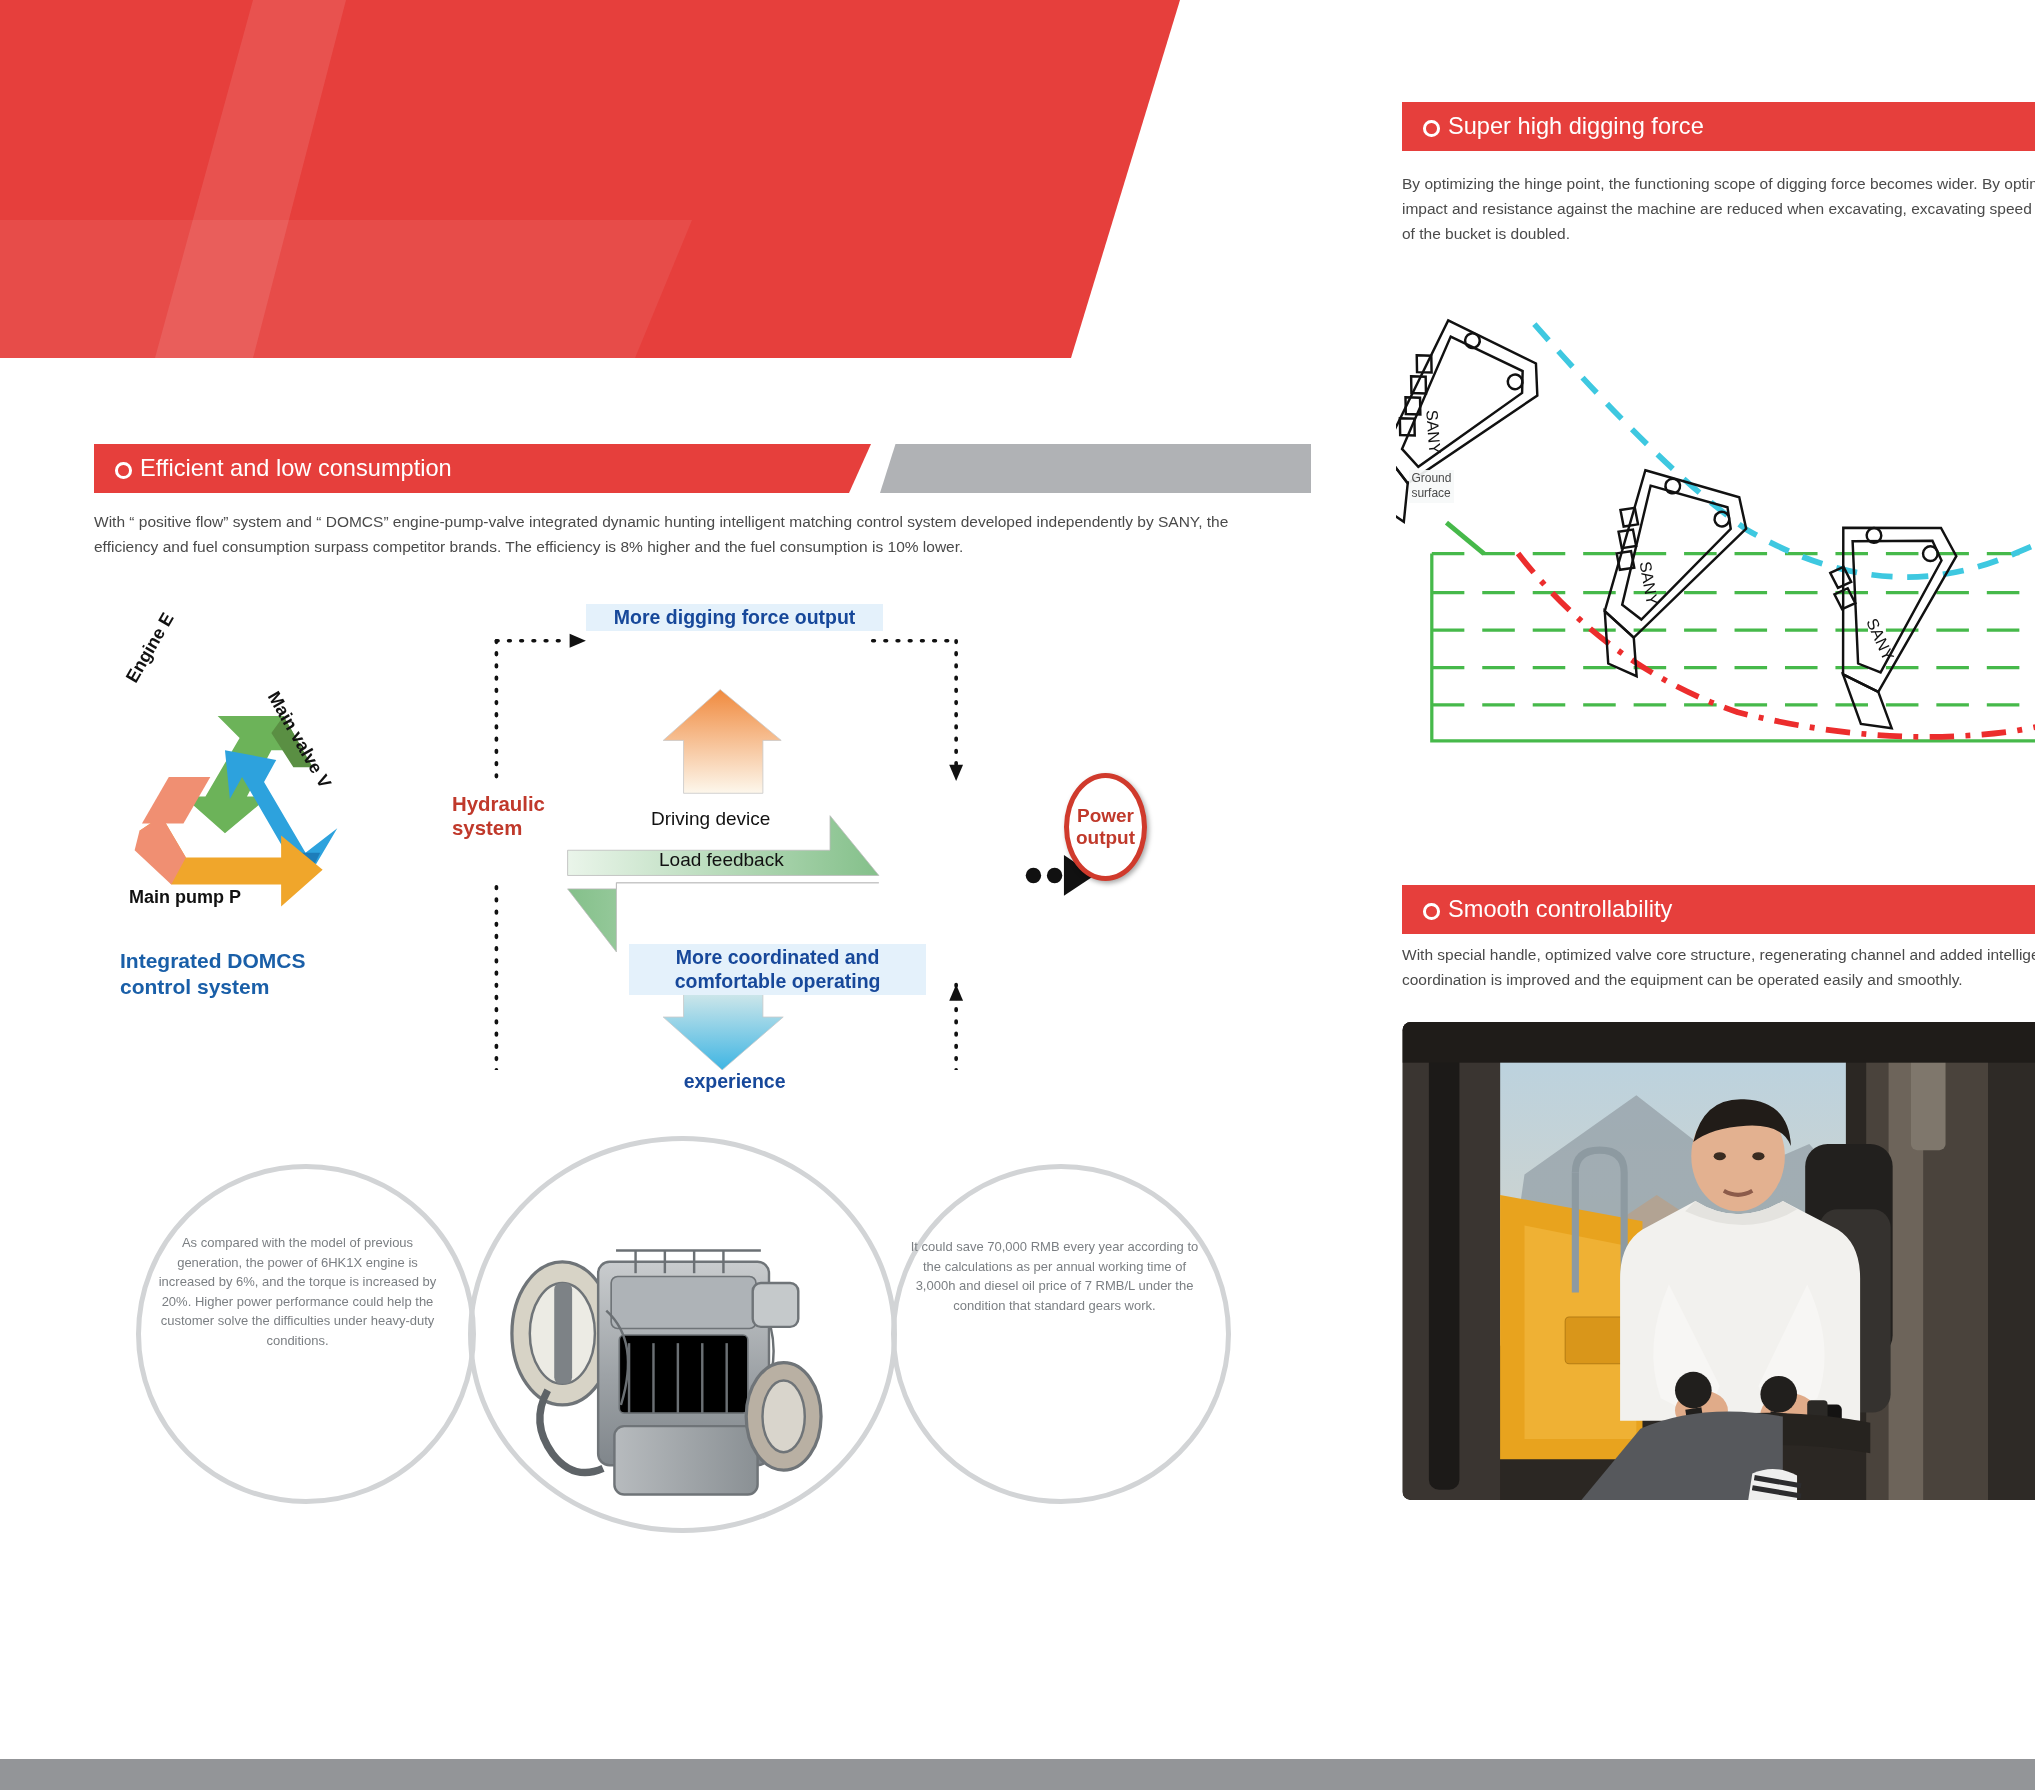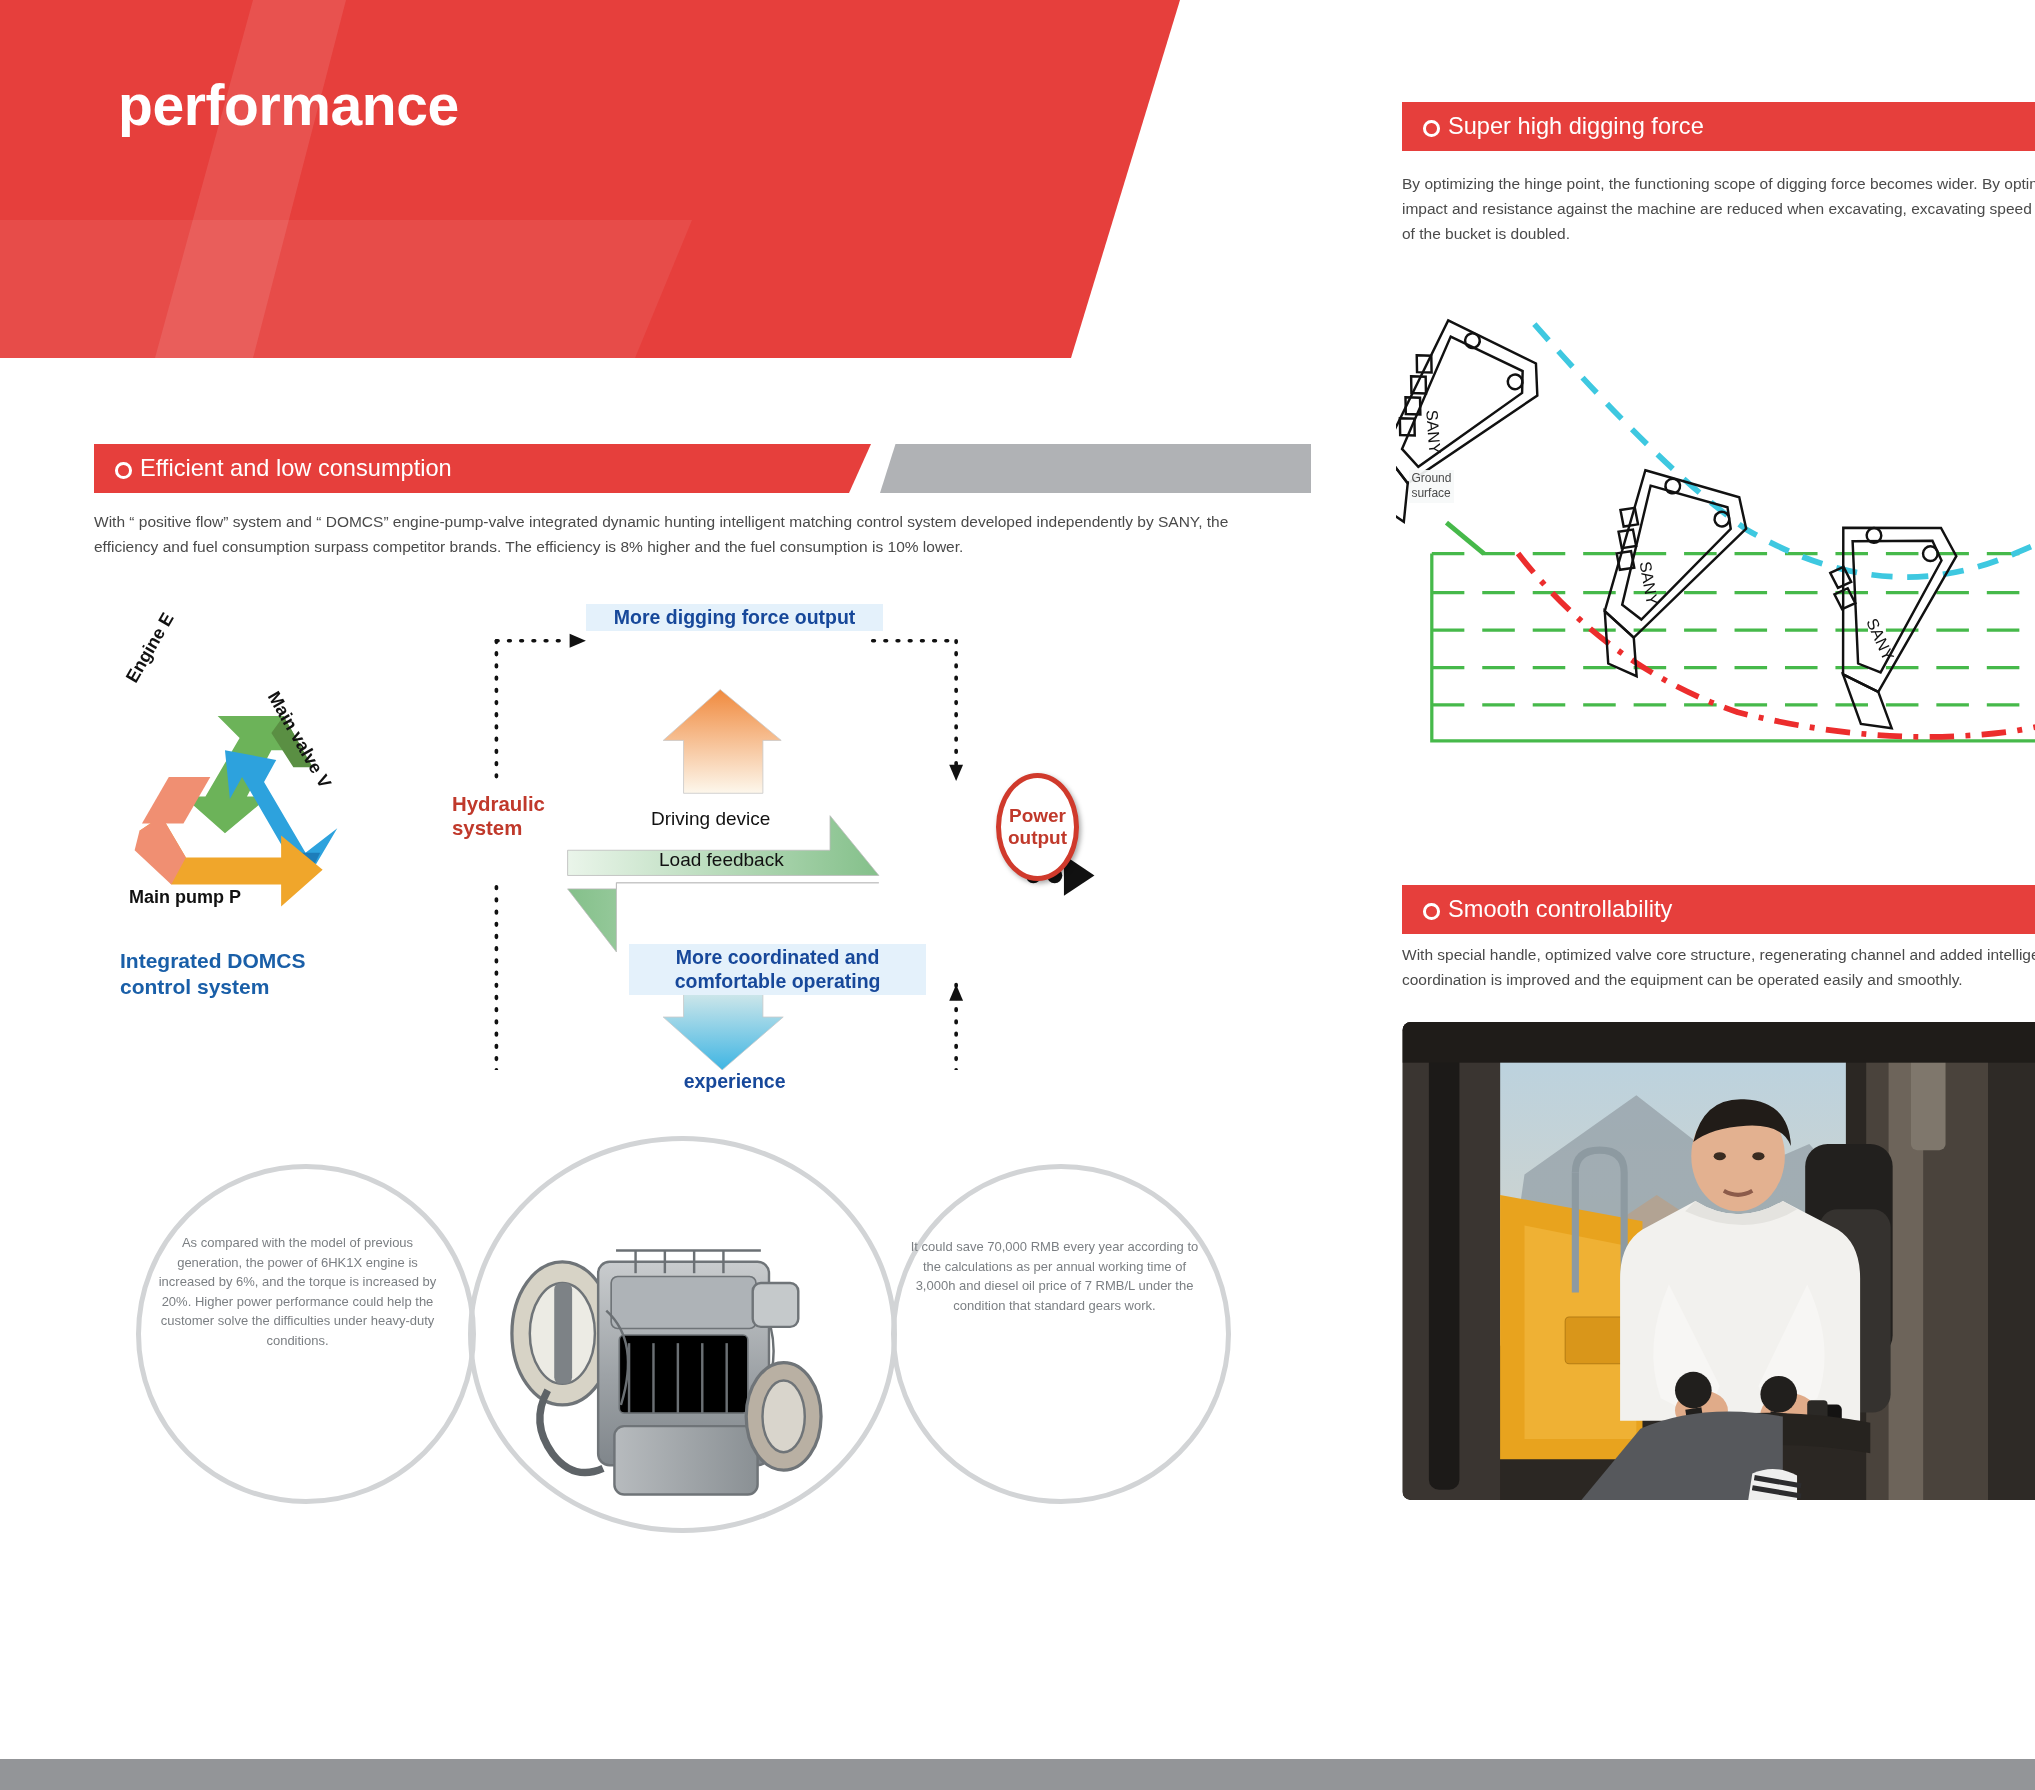--- a/index.html
+++ b/index.html
@@ -68,21 +68,20 @@
         background:#939598;}
 </style>
 </head>
 <body>
 
 <div class="hero">
   <div class="hero-wash"></div>
   <div class="hero-wash2"></div>
 </div>
 <div class="hero-title">
-  <div>performance</div>
 </div>
 
 <div class="sec" style="left:94px;top:444px;width:1140px;">
   <div class="red" style="width:777px;clip-path:polygon(0 0,777px 0,755px 49px,0 49px);"></div>
   <div class="gry" style="left:786px;width:431px;clip-path:polygon(15.5px 0,431px 0,431px 49px,0 49px);"></div>
   <div class="ring"></div>
   <div class="lbl">Efficient and low consumption</div>
 </div>
 <div class="bodytext" style="left:94px;top:509px;width:1136px;">With “ positive flow”  system and “ DOMCS”  engine-pump-valve integrated dynamic hunting intelligent matching control system developed independently by SANY, the efficiency and fuel consumption surpass competitor brands. The efficiency is 8% higher and the fuel consumption is 10% lower.</div>
 
@@ -159,21 +158,21 @@
 <div class="midlabel" style="left:659px;top:849px;">Load feedback</div>
 <div class="chip" style="left:586px;top:944px;width:289px;margin-left:43px;">
   <span>More coordinated and</span><br>
   <span>comfortable operating</span>
 </div>
 <div class="chip plain" style="left:586px;top:1068px;width:289px;">experience</div>
 <div class="hydr" style="left:452px;top:792px;">
   <div>Hydraulic</div>
   <div>system</div>
 </div>
-<div class="power" style="left:996px;top:773px;justify-content:center;">
+<div class="power" style="left:1064px;top:773px;justify-content:center;">
   <div>
     <span>Power</span><br>
     <span>output</span>
   </div>
 </div>
 
 <div class="circ" style="left:136px;top:1164px;width:330px;height:330px;"></div>
 <div class="circ" style="left:891px;top:1164px;width:330px;height:330px;"></div>
 <div class="circ" style="left:468px;top:1136px;width:419px;height:387px;border-radius:50%;"></div>
 

